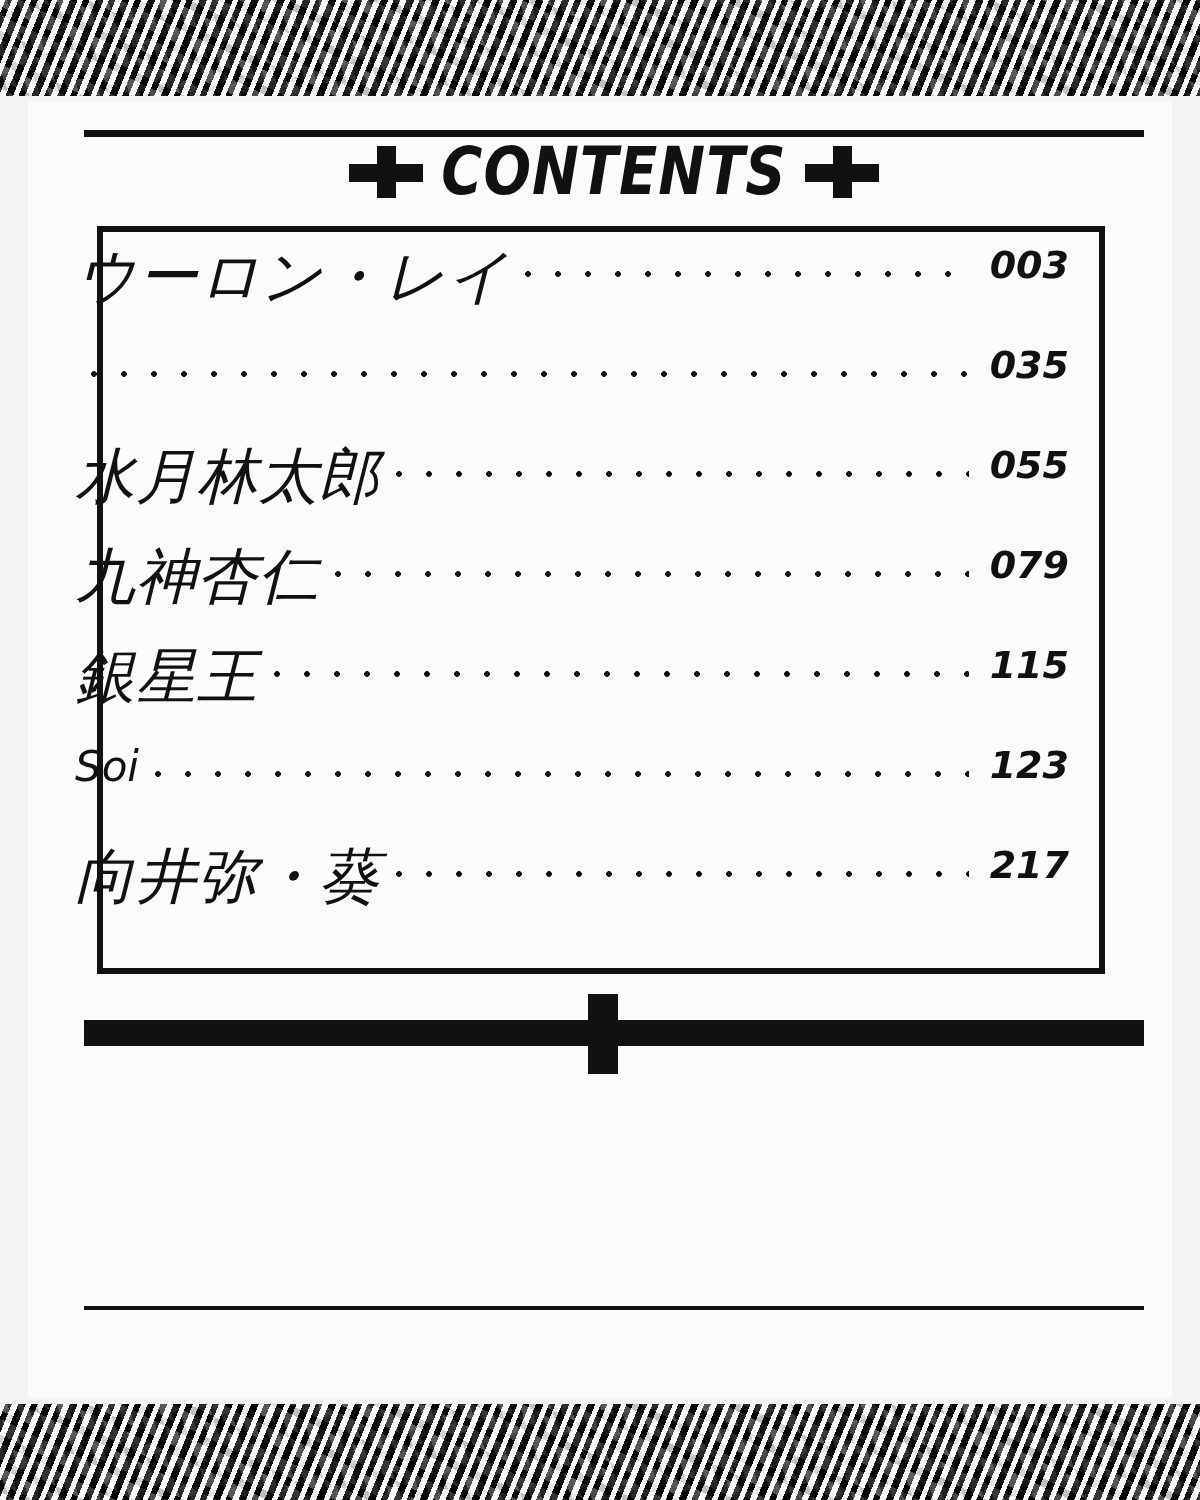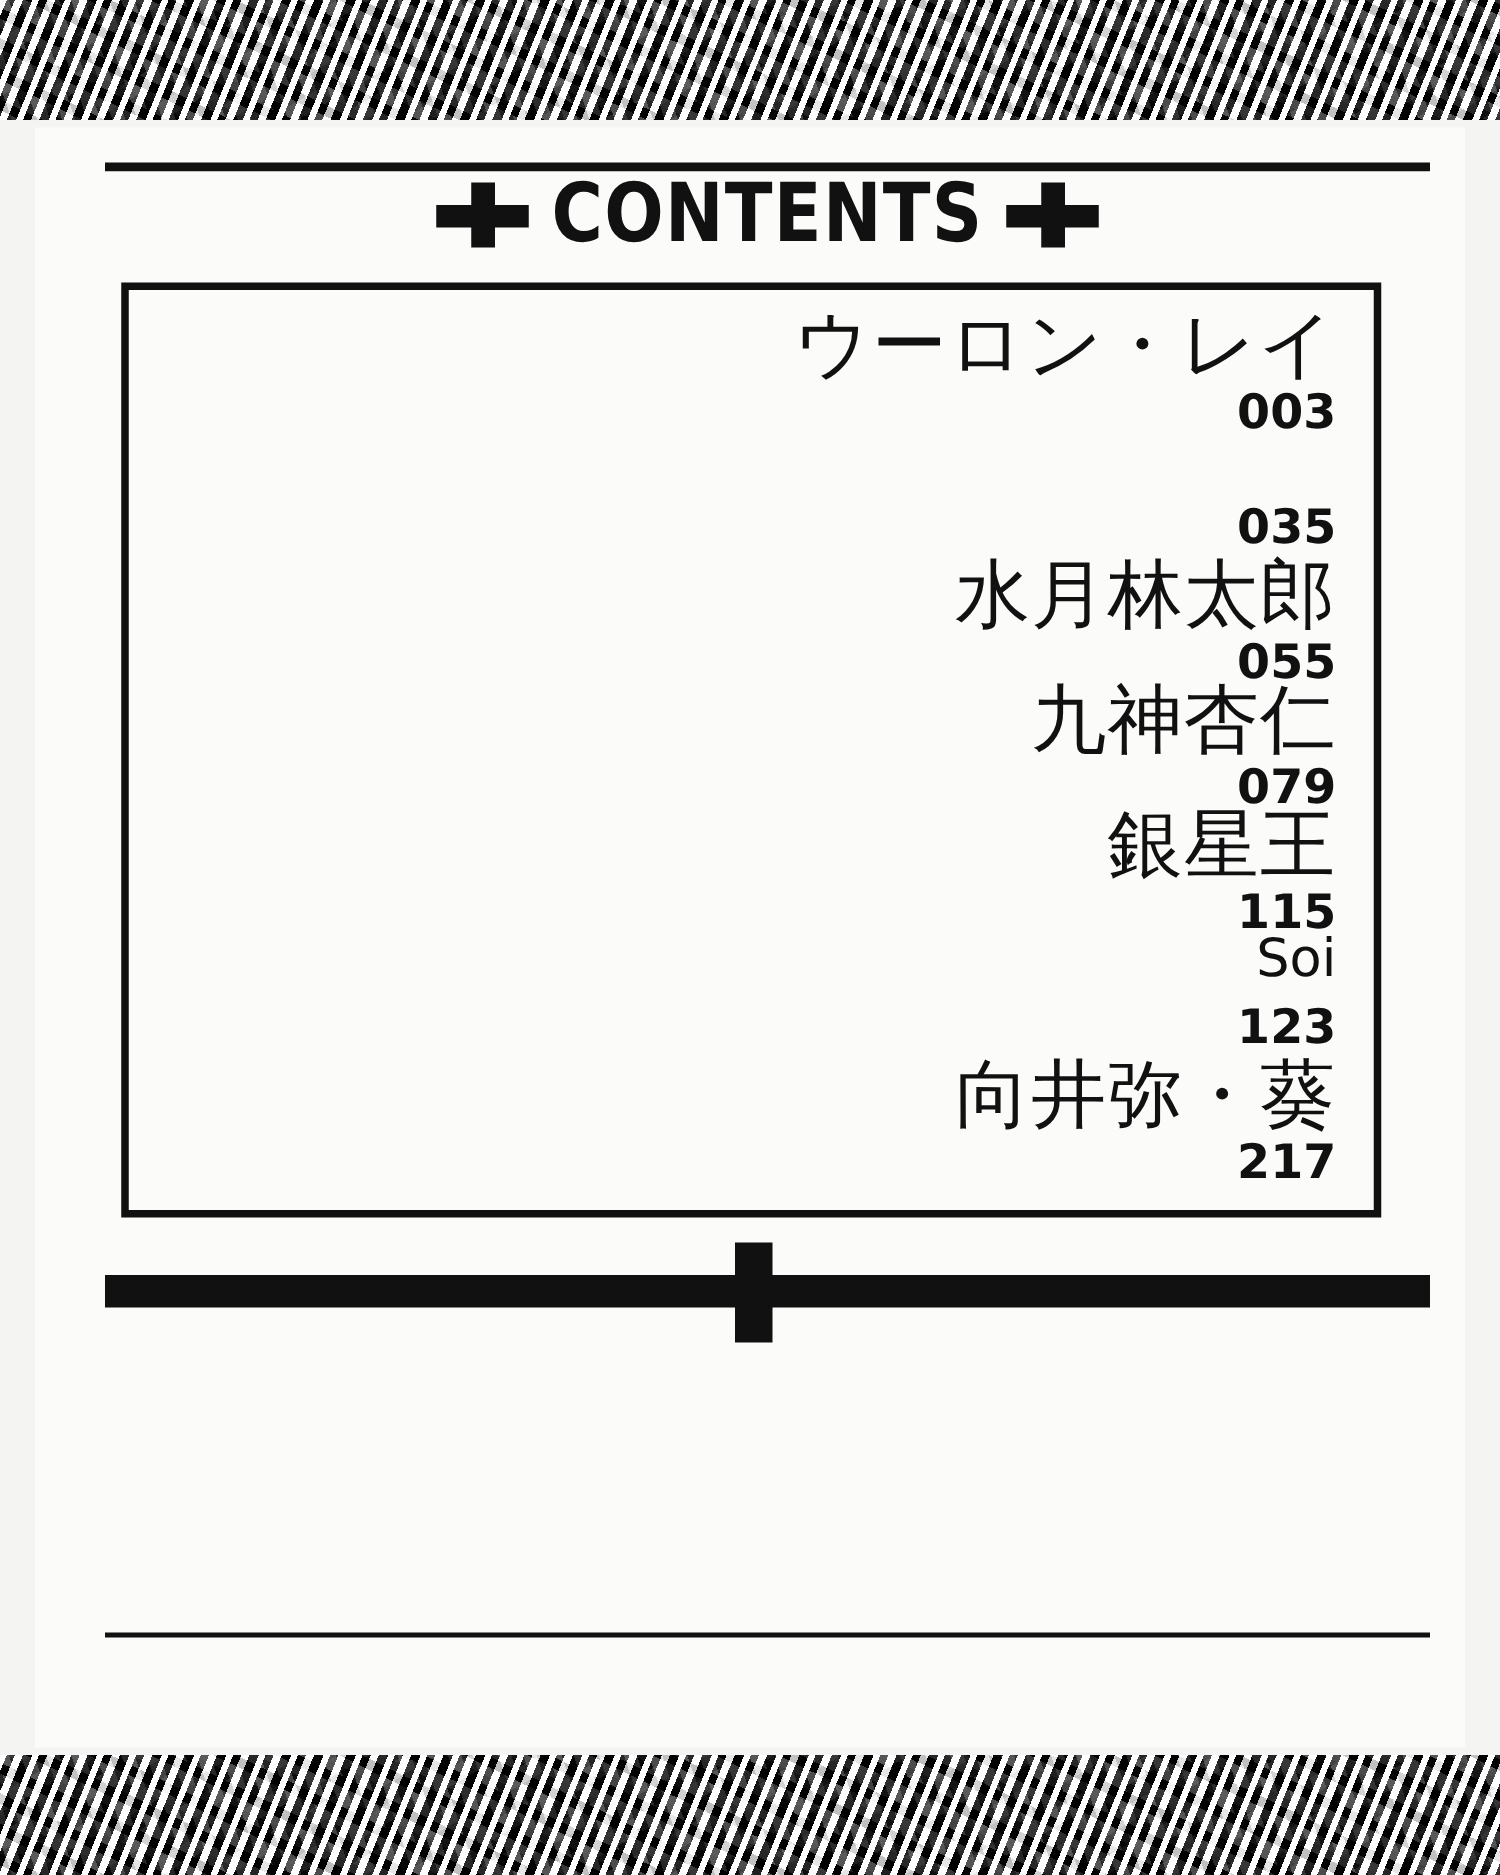--- a/index.html
+++ b/index.html
@@ -13,20 +13,21 @@
     overflow: hidden;
     font-family: "DejaVu Sans", sans-serif;
   }
 
   
   .scan {
     position: relative;
     width: 1200px;
     height: 1500px;
     background: #3b82f6;
+    font-style: italic;
   }
 
   
   .texture {
     position: absolute;
     left: 0;
     width: 1200px;
     overflow: hidden;
     background-color: #8d8d8d;
     background-image:
@@ -119,24 +120,23 @@
     box-sizing: border-box;
   }
   .toc {
     position: absolute;
     left: 73px;
     top: 246px;
     width: 996px;
   }
   .toc-row {
     display: flex;
-    align-items: flex-end;
+    align-items: flex-start;
     height: 100px;
     padding: 0 0 0 2px;
-    flex-direction: column;
   }
   .toc-name {
     font-family: "DejaVu Sans", sans-serif;
     font-size: 60px;
     font-weight: 400;
     color: #111;
     line-height: 1;
     white-space: nowrap;
     padding-bottom: 4px;
     letter-spacing: 1px;

